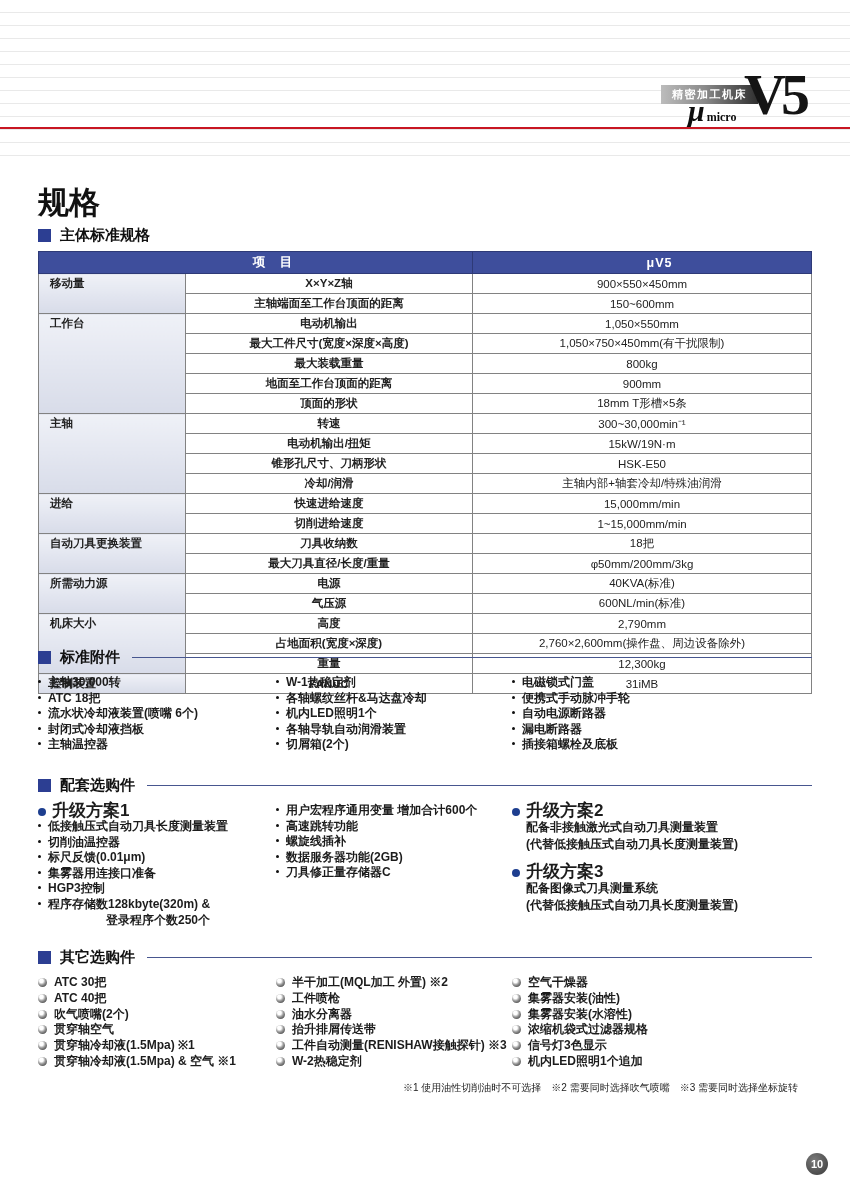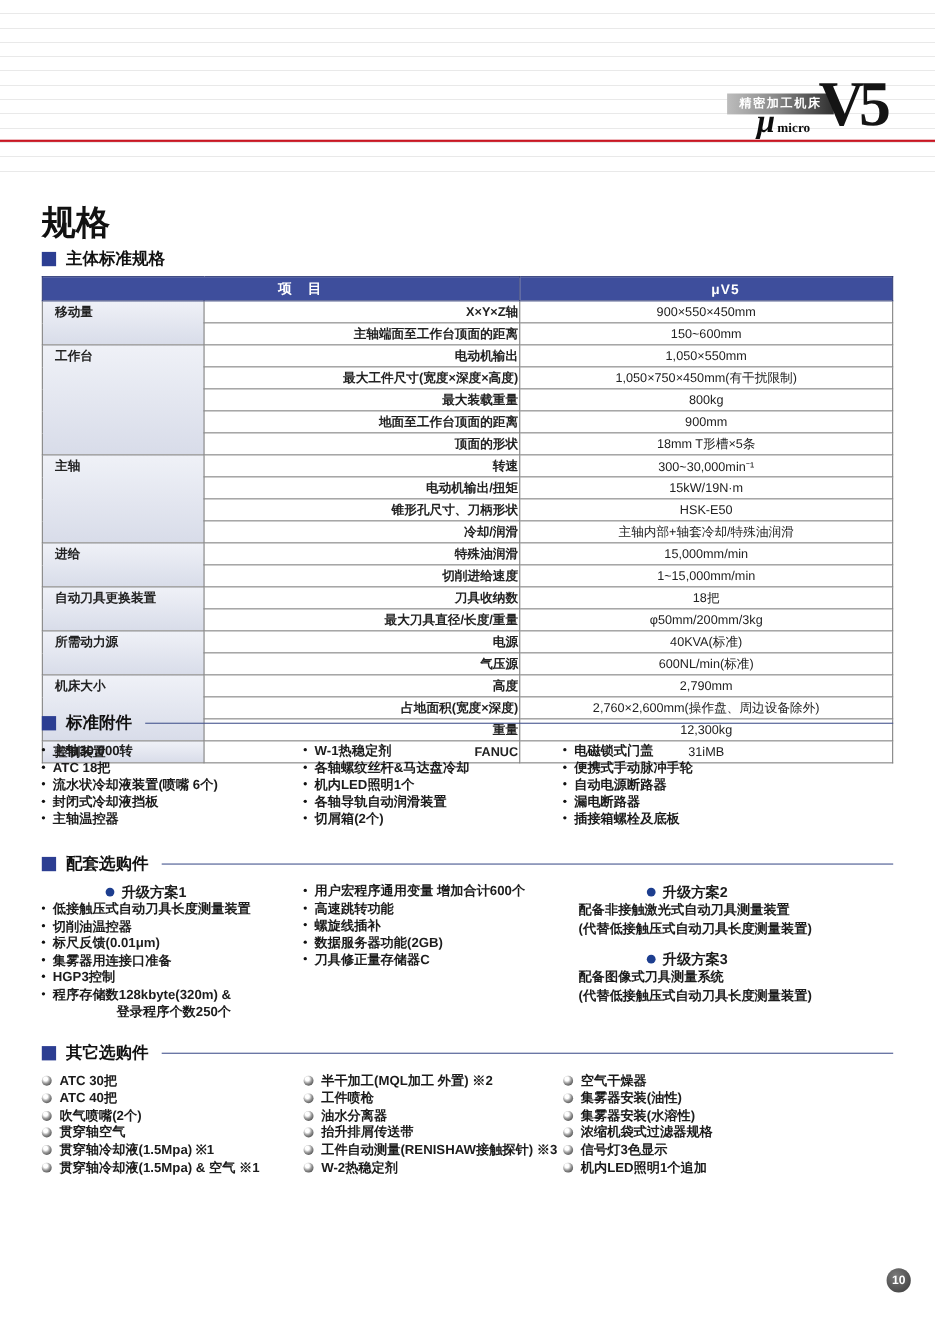--- a/index.html
+++ b/index.html
@@ -32,35 +32,35 @@
   .srule{flex:1;height:1px;background:#47568f;margin-left:12px;}
 
   
   table.spec{border-collapse:collapse;width:774px;margin-top:6px;table-layout:fixed;
              border:1px solid #4d4d4d;font-size:11.5px;}
   table.spec th,table.spec td{border:1px solid #828282;overflow:hidden;white-space:nowrap;}
   table.spec thead th{background:#3e4e9c;color:#fff;height:19px;font-size:12.5px;
                       font-weight:bold;border-color:#2e3a77;letter-spacing:1px;padding-left:36px;}
   th.cat{background:linear-gradient(180deg,#eff1f7 0%,#d8dce9 100%);text-align:left;
          vertical-align:top;padding:2px 0 0 11px;font-weight:bold;color:#222;}
-  td.item{text-align:right;font-weight:bold;color:#222;height:17px;}
+  td.item{text-align:center;font-weight:bold;color:#222;height:17px;}
   td.val{text-align:center;color:#222;height:17px;font-weight:normal;}
 
   
   .cols{position:relative;margin-top:8px;}
   .col{position:absolute;top:0;}
   .c1{left:0;} .c2{left:238px;} .c3{left:474px;}
   .li{line-height:15.5px;font-size:12px;font-weight:bold;color:#1c1c1c;white-space:nowrap;}
   .oth .li{line-height:15.8px;}
   .bullet{display:inline-block;flex:0 0 auto;}
   .bullet.dot{width:3px;height:3px;border-radius:50%;background:#111;margin-right:7px;vertical-align:3px;}
   .bullet.ring{width:9px;height:9px;border-radius:50%;margin-right:7px;vertical-align:-1px;
                background:radial-gradient(circle at 38% 32%,#ffffff 0%,#ffffff 22%,#9a9a9a 48%,#4f4f4f 80%,#6f6f6f 100%);}
   .bullet.disc{width:8px;height:8px;border-radius:50%;background:#1d3e8f;margin-right:6px;vertical-align:0px;}
-  .plan-line{line-height:16px;font-size:13px;font-weight:bold;white-space:nowrap;text-align:center;}
+  .plan-line{line-height:16px;font-size:17px;font-weight:bold;white-space:nowrap;}
   .plan-sub{line-height:16.5px;font-size:12px;font-weight:bold;margin-left:14px;white-space:nowrap;}
   .plan-gap{height:12px;}
   .cont{line-height:16px;font-size:12px;font-weight:bold;margin-left:68px;white-space:nowrap;}
 
   .footnote{position:absolute;left:38px;top:1081px;width:774px;text-align:right;
             padding-right:14px;box-sizing:border-box;font-size:10px;color:#222;}
   .pagenum{position:absolute;left:806px;top:1153px;width:22px;height:22px;border-radius:50%;
            background:radial-gradient(circle at 38% 32%,#7a7a7a 0%,#4a4a4a 75%);
            color:#fff;font-size:11px;font-weight:bold;text-align:center;line-height:22px;}
 </style>
@@ -142,21 +142,21 @@
         <tr>
           <td class="item">锥形孔尺寸、刀柄形状</td>
           <td class="val">HSK-E50</td>
         </tr>
         <tr>
           <td class="item">冷却/润滑</td>
           <td class="val">主轴内部+轴套冷却/特殊油润滑</td>
         </tr>
         <tr>
           <th class="cat" rowspan="2">进给</th>
-          <td class="item">特殊油润滑</td>
+          <td class="item">快速进给速度</td>
           <td class="val">15,000mm/min</td>
         </tr>
         <tr>
           <td class="item">切削进给速度</td>
           <td class="val">1~15,000mm/min</td>
         </tr>
         <tr>
           <th class="cat" rowspan="2">自动刀具更换装置</th>
           <td class="item">刀具收纳数</td>
           <td class="val">18把</td>
@@ -298,16 +298,17 @@
           <div class="li"><span class="bullet ring"></span><span>空气干燥器</span></div>
           <div class="li"><span class="bullet ring"></span><span>集雾器安装(油性)</span></div>
           <div class="li"><span class="bullet ring"></span><span>集雾器安装(水溶性)</span></div>
           <div class="li"><span class="bullet ring"></span><span>浓缩机袋式过滤器规格</span></div>
           <div class="li"><span class="bullet ring"></span><span>信号灯3色显示</span></div>
           <div class="li"><span class="bullet ring"></span><span>机内LED照明1个追加</span></div>
         </div>
     </div>
   </section>
 
+  <div class="footnote">※1 使用油性切削油时不可选择　※2 需要同时选择吹气喷嘴　※3 需要同时选择坐标旋转</div>
 
   <div class="pagenum">10</div>
 
 </div>
 
 </body></html>

